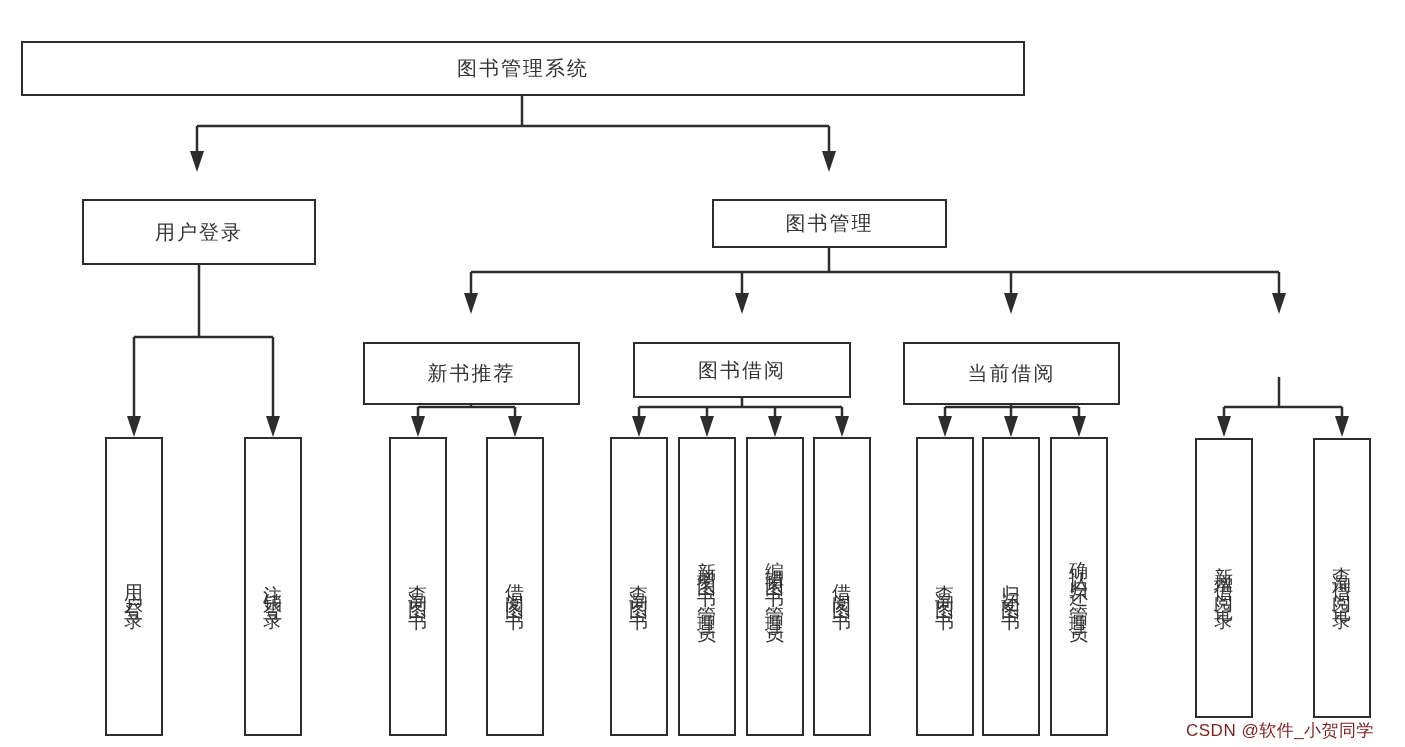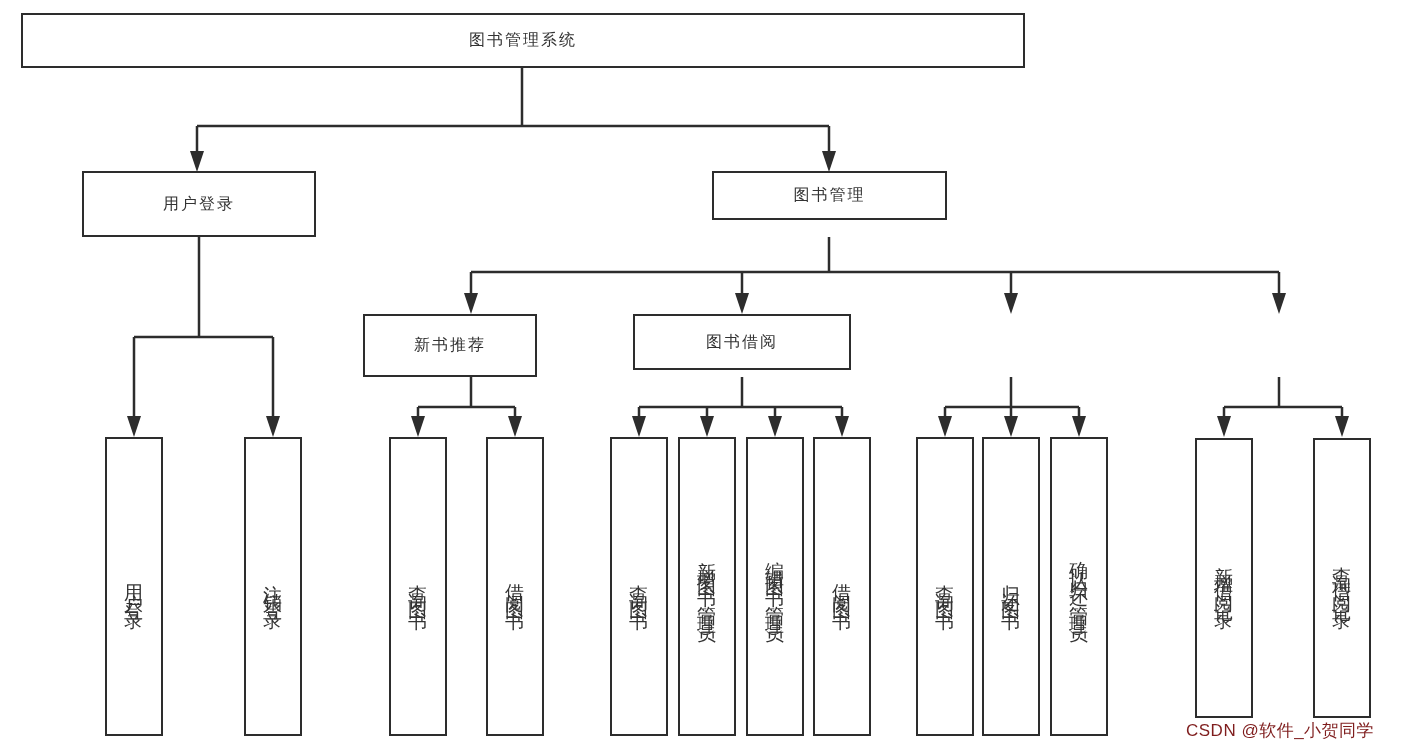--- a/index.html
+++ b/index.html
@@ -26,39 +26,40 @@
   .node {
     position: absolute;
     box-sizing: border-box;
     border: 2px solid #2d2d2d;
     background: #ffffff;
     color: #333333;
     display: grid;
     place-items: center;
   }
   .hnode {
-    font-size: 16px;
+    font-size: 20px;
     letter-spacing: 2px;
     white-space: nowrap;
+    margin-top: 28px;
   }
   .hnode .lbl { color: #333333; }
   .vnode { border-width: 2px; }
   .vnode .lbl {
     writing-mode: vertical-rl;
     text-orientation: mixed;
     font-size: 19px;
     letter-spacing: 9px;
     color: #333333;
     line-height: 1;
   }
   
   .n-root   { left: 21px;   top: 13px;  width: 1004px; height: 55px; }
   .n-login  { left: 82px;   top: 171px; width: 234px;  height: 66px; }
   .n-mgmt   { left: 712px;  top: 171px; width: 235px;  height: 49px; }
-  .n-mod0   { left: 363px;  top: 314px; width: 174px;  height: 63px; }
+  .n-mod0   { left: 363px;  top: 314px; width: 217px;  height: 63px; }
   .n-mod1   { left: 633px;  top: 314px; width: 218px;  height: 56px; }
   .n-mod2   { left: 903px;  top: 314px; width: 217px;  height: 63px; }
   .n-mod3   { left: 1171px; top: 314px; width: 217px;  height: 63px; }
   .n-leaf0  { left: 105px;  top: 437px; width: 58px; height: 299px; }
   .n-leaf1  { left: 244px;  top: 437px; width: 58px; height: 299px; }
   .n-leaf2  { left: 389px;  top: 437px; width: 58px; height: 299px; }
   .n-leaf3  { left: 486px;  top: 437px; width: 58px; height: 299px; }
   .n-leaf4  { left: 610px;  top: 437px; width: 58px; height: 299px; }
   .n-leaf5  { left: 678px;  top: 437px; width: 58px; height: 299px; }
   .n-leaf6  { left: 746px;  top: 437px; width: 58px; height: 299px; }
@@ -143,20 +144,23 @@
   <div class="node hnode n-mgmt">
     <span class="lbl">图书管理</span>
   </div>
 
   <div class="node hnode n-mod0">
     <span class="lbl">新书推荐</span>
   </div>
   <div class="node hnode n-mod1">
     <span class="lbl">图书借阅</span>
   </div>
+  <div class="node hnode n-mod2">
+    <span class="lbl">当前借阅</span>
+  </div>
 
   <div class="node vnode n-leaf0">
     <span class="lbl">用户登录</span>
   </div>
   <div class="node vnode n-leaf1">
     <span class="lbl">注销登录</span>
   </div>
   <div class="node vnode n-leaf2">
     <span class="lbl">查询图书</span>
   </div>

